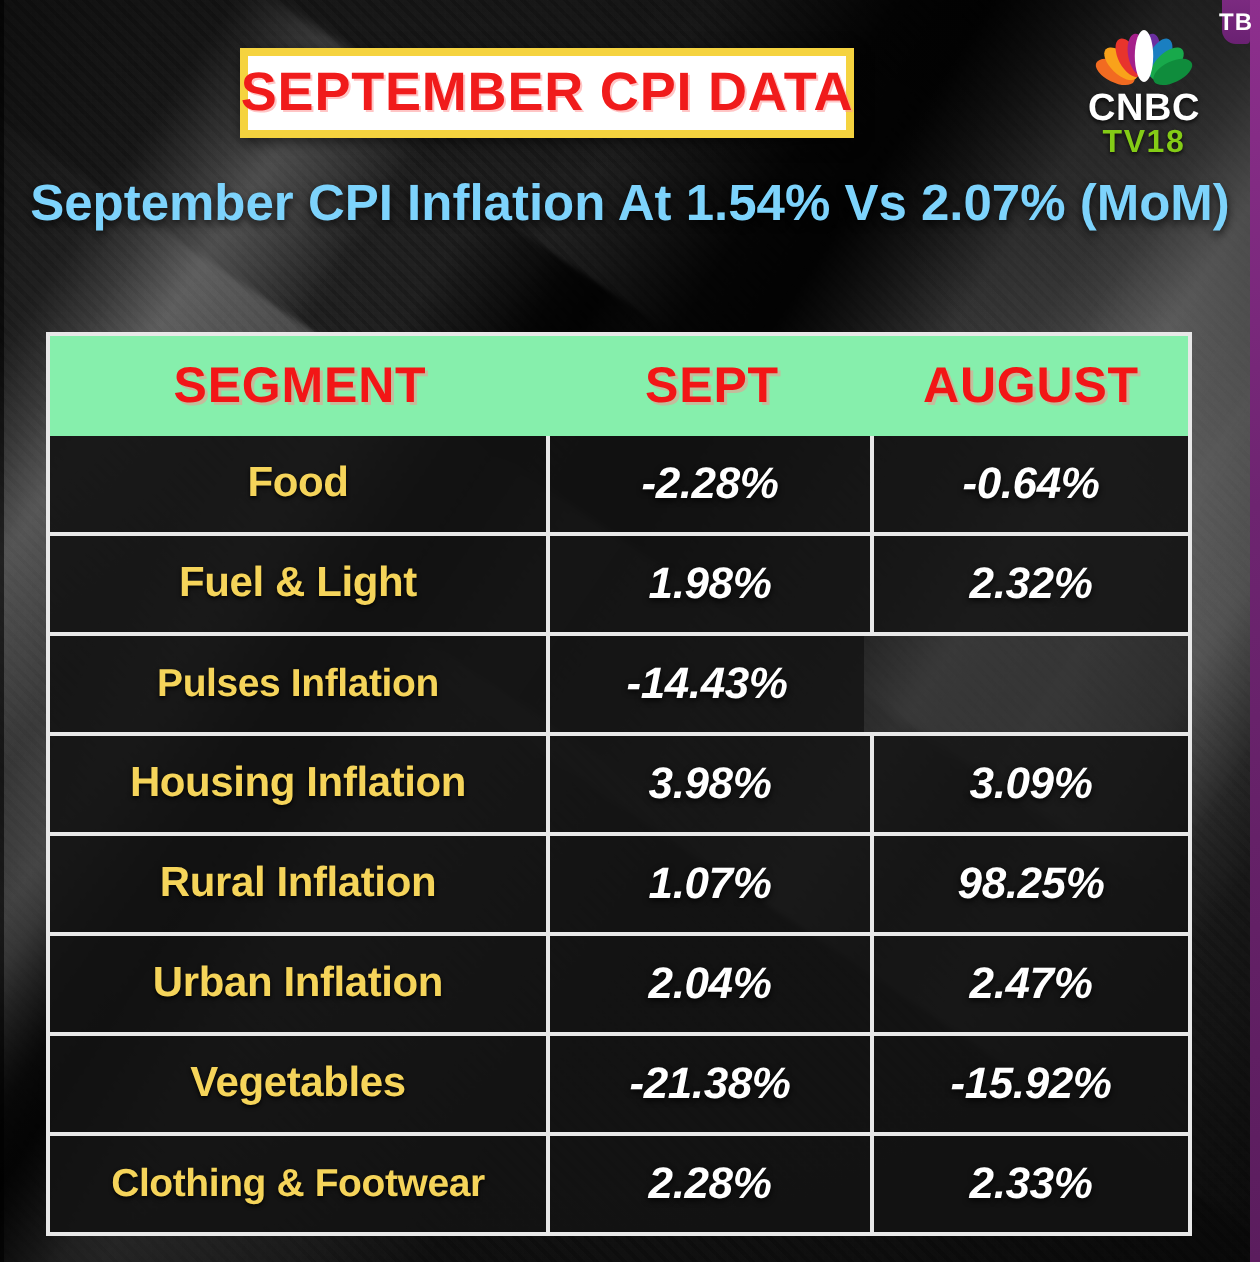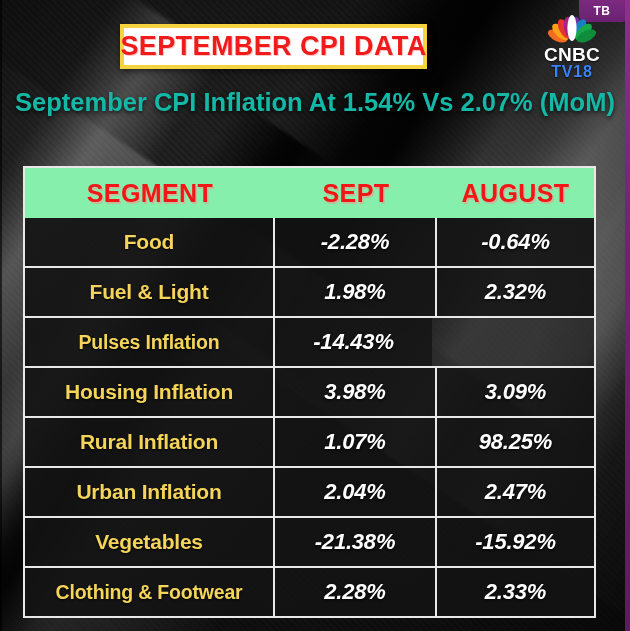--- a/index.html
+++ b/index.html
@@ -126,21 +126,21 @@
   .edge-left {
     position: absolute;
     top: 0; left: 0; width: 2px; height: 100%;
     background: rgba(0,0,0,.6);
   }
 
   
   .tb-badge {
     position: absolute;
     top: 0; right: 5px;
-    width: 46px; height: 22px;
+    width: 14px; height: 22px;
     background: linear-gradient(180deg, #7b2a80 0%, #6a2172 100%);
     border-bottom-left-radius: 7px;
     border-bottom-right-radius: 2px;
     display: flex; align-items: center; justify-content: center;
     color: #fff;
     font-size: 12px; font-weight: bold;
     letter-spacing: .5px;
   }
 
   
@@ -150,21 +150,21 @@
     width: 78px; height: 62px;
     text-align: center;
   }
   .logo svg { display: block; margin: 0 auto; }
   .logo-text1 {
     font-size: 19px; font-weight: bold; color: #fff;
     letter-spacing: .3px; line-height: 1; margin-top: 1px;
     text-shadow: 0 1px 2px rgba(0,0,0,.8);
   }
   .logo-text2 {
-    font-size: 16px; font-weight: bold; color: #3b82f6;
+    font-size: 16px; font-weight: bold; color: #84cc16;
     letter-spacing: .8px; line-height: 1.05;
     text-shadow: 0 1px 2px rgba(0,0,0,.8);
   }
 
   
   .banner {
     position: absolute;
     left: 120px; top: 24px;
     width: 307px; height: 45px;
     background: #ffffff;
@@ -180,21 +180,21 @@
     text-shadow: 1px 1px 0 rgba(255,150,150,.55);
     white-space: nowrap;
   }
 
   
   .subtitle {
     position: absolute;
     left: 0; top: 86px;
     width: 630px;
     text-align: center;
-    color: #14b8a6;
+    color: #7dd3fc;
     font-size: 25.5px;
     font-weight: bold;
     line-height: 1.30;
     padding: 0 6px;
     text-shadow: 0 2px 4px rgba(0,0,0,.75);
   }
 
   
   .table-wrap {
     position: absolute;

